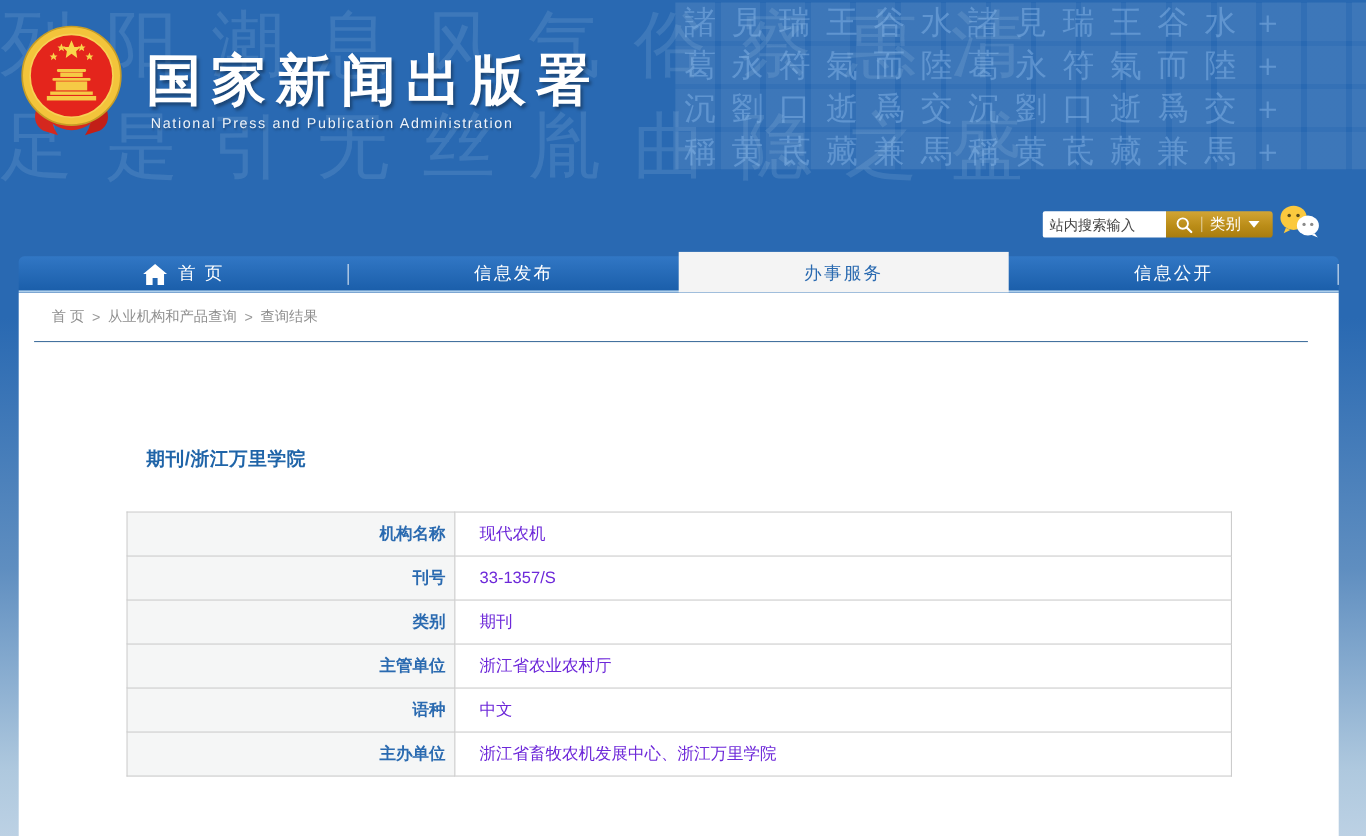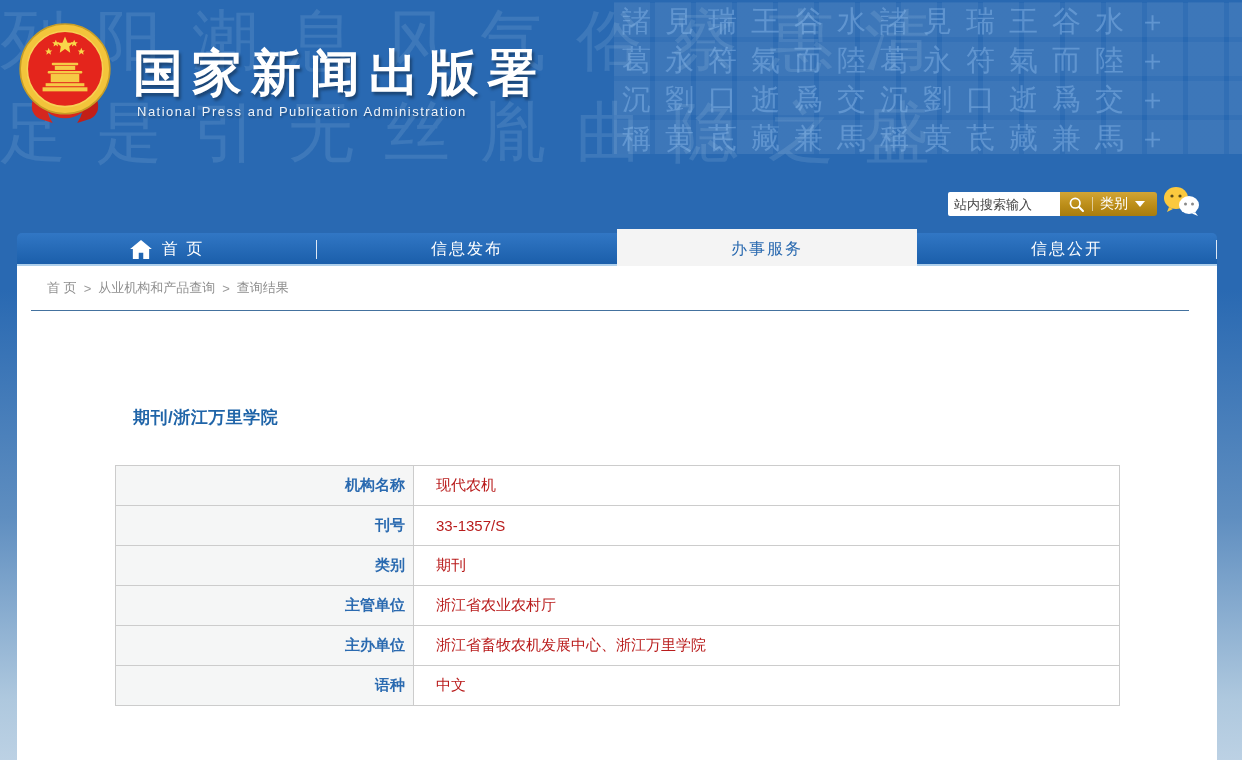--- a/index.html
+++ b/index.html
@@ -97,21 +97,21 @@
   .page-title{
     position:absolute;left:116px;top:140px;margin:0;
     font-size:17px;font-weight:bold;color:#1f64a8;letter-spacing:0.5px;
   }
   .info-table{position:absolute;left:98px;top:199px;width:1005px;border-collapse:collapse;}
   .info-table td{height:40px;box-sizing:border-box;border:1px solid #cccccc;font-size:15px;}
   .info-table td.cell-label{
     width:298px;background:#f5f6f6;text-align:right;padding-right:8px;
     color:#2a6ab0;font-weight:bold;
   }
-  .info-table td.cell-value{padding-left:22px;color:#b91c1c;background:#fff;}
+  .info-table td.cell-value{padding-left:22px;color:#6d28d9;background:#fff;}
 </style>
 </head>
 <body>
 
 <div class="page">
 
   <header class="header">
     <div class="wm-callig">列阳潮息风气俗察惠清
 足是引无丝胤曲隐之盛</div>
     <div class="wm-tiles">諸見瑞王谷水諸見瑞王谷水＋
@@ -217,24 +217,24 @@
         </tr>
         <tr>
           <td class="cell-label">类别</td>
           <td class="cell-value">期刊</td>
         </tr>
         <tr>
           <td class="cell-label">主管单位</td>
           <td class="cell-value">浙江省农业农村厅</td>
         </tr>
         <tr>
+          <td class="cell-label">语种</td>
+          <td class="cell-value">中文</td>
+        </tr>
+        <tr>
           <td class="cell-label">主办单位</td>
           <td class="cell-value">浙江省畜牧农机发展中心、浙江万里学院</td>
-        </tr>
-        <tr>
-          <td class="cell-label">语种</td>
-          <td class="cell-value">中文</td>
         </tr>
       </tbody>
     </table>
   </main>
 
 </div>
 
 </body></html>

